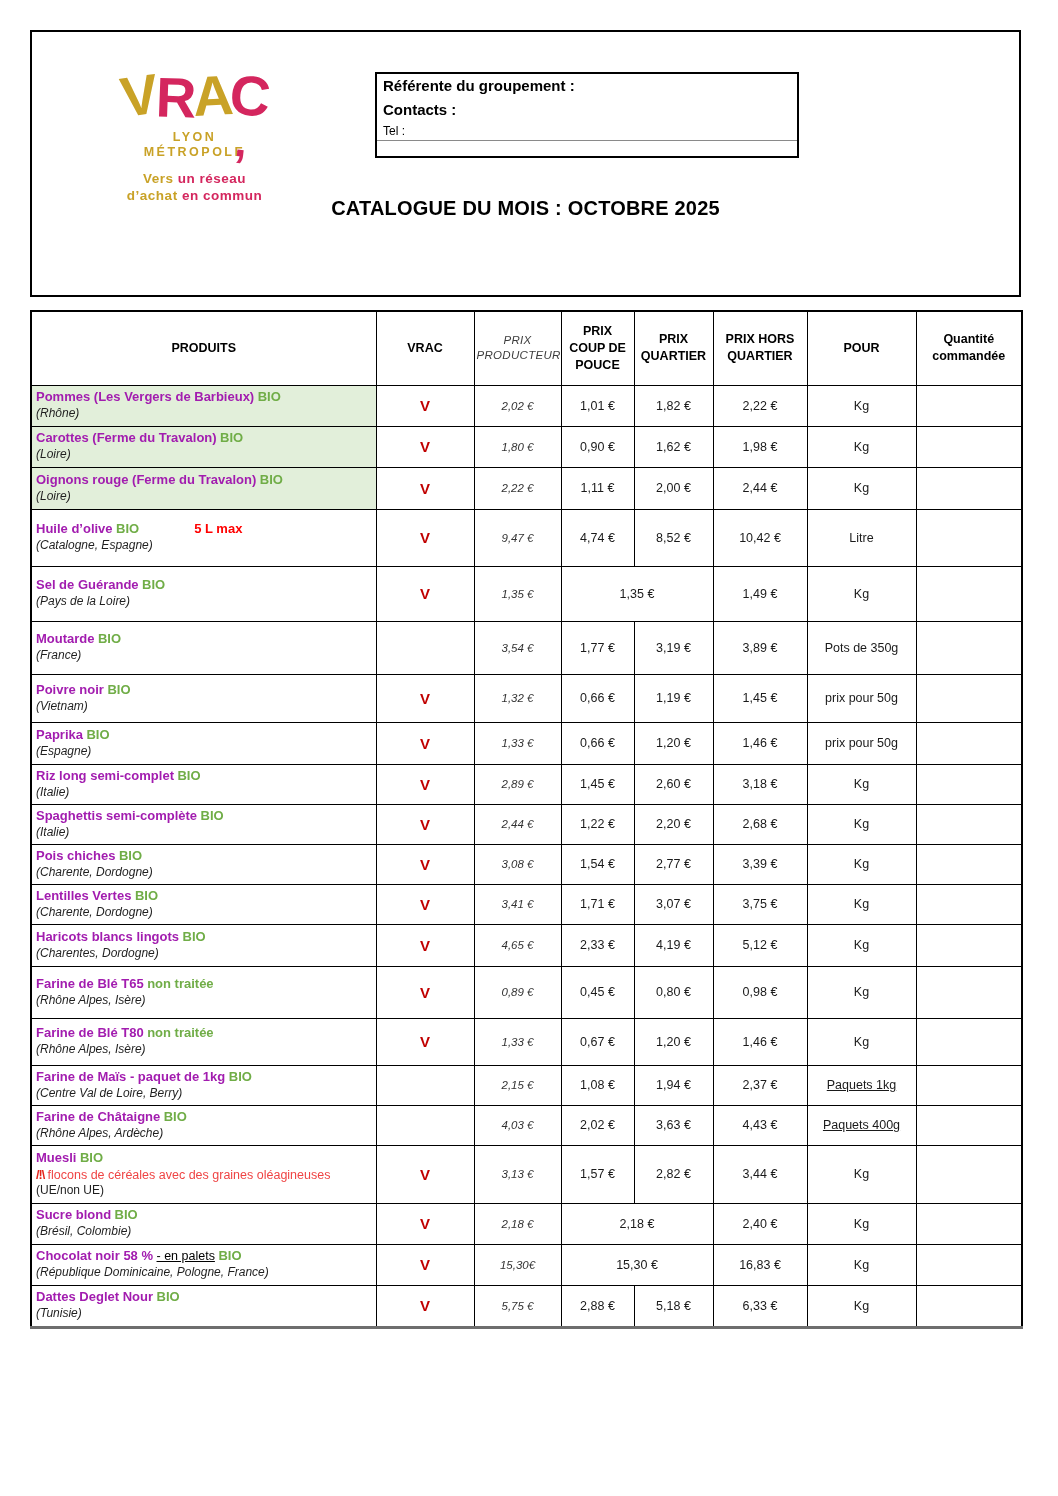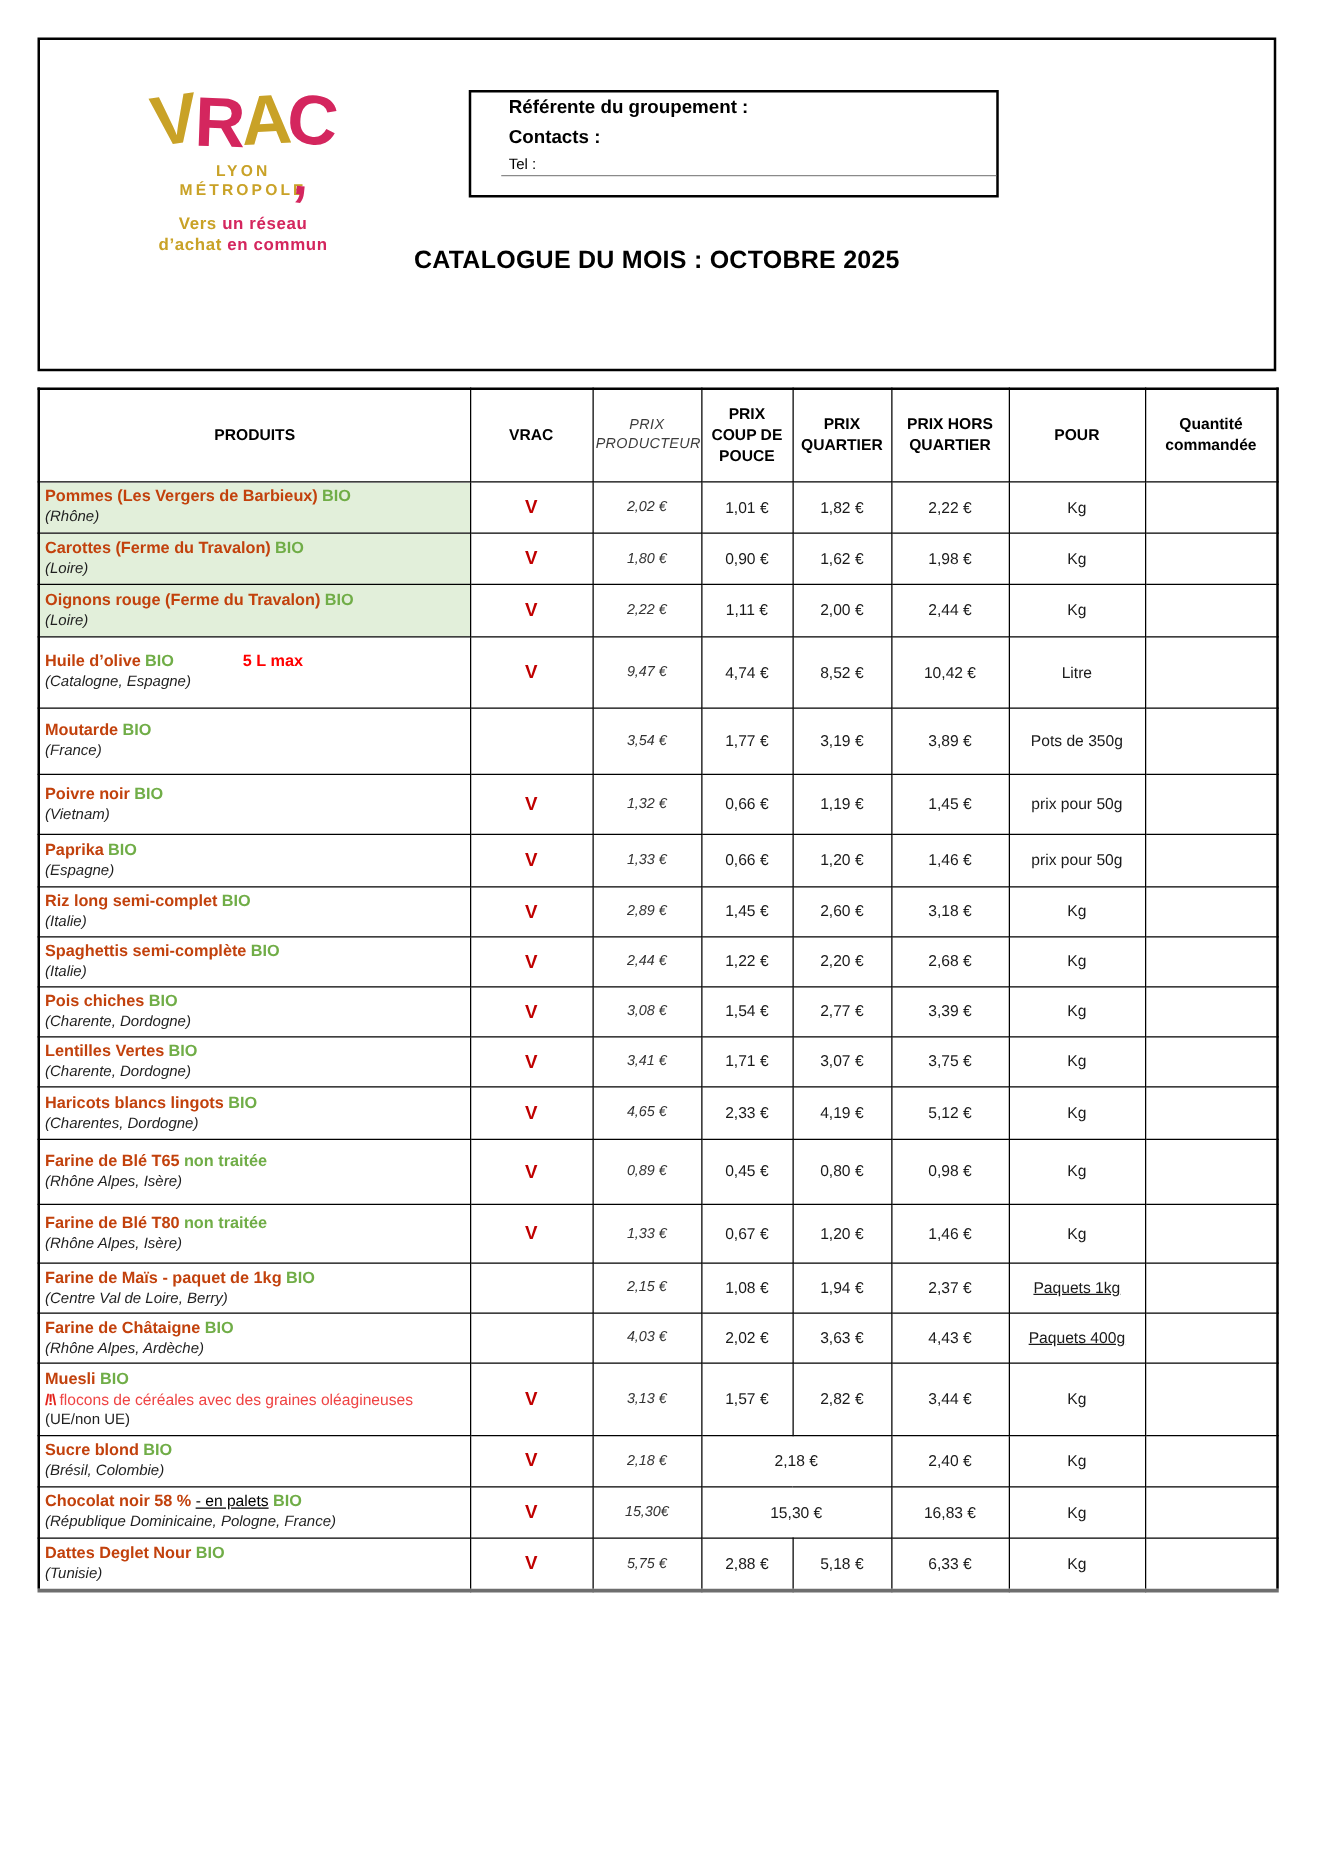--- a/index.html
+++ b/index.html
@@ -17,39 +17,39 @@
   .lt0{transform:rotate(-8deg);}
   .lt1{transform:rotate(2deg) translateY(2px);}
   .lt2{transform:rotate(-3deg);}
   .lt3{transform:rotate(6deg);position:relative;}
   .ly{color:var(--logo-yellow);}
   .lp{color:var(--logo-pink);}
   .ced{position:absolute;left:10px;bottom:-22px;font-size:44px;line-height:0;letter-spacing:0;}
   .logo-sub{margin-top:10px;font-weight:700;font-size:12.5px;letter-spacing:2.5px;line-height:1.25;color:var(--logo-yellow);text-align:center;}
   .logo-tagline{margin-top:9px;font-weight:700;font-size:13.5px;line-height:1.3;letter-spacing:.5px;}
   
-  .contact-box{position:absolute;left:343px;top:40px;width:424px;height:86px;border:2.5px solid #000;box-sizing:border-box;padding-left:24px;}
+  .contact-box{position:absolute;left:343px;top:40px;width:424px;height:86px;border:2.5px solid #000;box-sizing:border-box;}
   .cb-row{padding-left:6px;white-space:nowrap;}
   .cb-b{font-weight:700;font-size:15px;line-height:24px;}
   .cb-n{font-weight:400;font-size:12px;line-height:18px;}
   .cb-tel{border-bottom:1px solid #8a8a8a;}
   
   .title{position:absolute;left:0;right:0;top:165px;text-align:center;font-weight:700;font-size:20px;letter-spacing:.2px;}
 
   
   table.catalog{position:absolute;left:30px;top:310px;width:991px;border-collapse:collapse;table-layout:fixed;
     border:2px solid #000;border-bottom:3px solid #6e6e6e;}
   .catalog th,.catalog td{border:1px solid #000;overflow:hidden;}
   .catalog thead tr{height:74px;}
   .catalog th{font-weight:700;font-size:12.5px;text-align:center;vertical-align:middle;padding:2px;line-height:1.35;}
   .catalog th.producer-head{font-weight:400;font-style:italic;font-size:11.5px;color:#3d3d3d;letter-spacing:.3px;}
   .catalog td{text-align:center;vertical-align:middle;font-size:12.5px;color:#1a1a1a;padding:1px 2px;}
   td.pcell{text-align:left;padding:2px 4px;line-height:1.3;}
   td.greenbg{background:var(--row-green);}
-  .pname{font-weight:700;font-size:13px;color:#c2410c;}
+  .pname{font-weight:700;font-size:13px;color:#a21caf;}
   .pmid{font-weight:400;font-size:12.5px;color:#000;text-decoration:underline;}
   .plabel{font-weight:700;font-size:13px;color:var(--bio-green);}
   .pnote{font-weight:700;font-size:13px;color:var(--note-red);margin-left:55px;}
   .pwarn{font-weight:700;font-size:12.5px;color:#e32119;letter-spacing:-1px;}
   .pwarntext{font-weight:400;font-size:12.5px;color:#ef4444;}
   .porigin{font-style:italic;font-weight:400;font-size:12px;color:#1f1f1f;}
   .porigin.noital{font-style:normal;}
   .vmark{color:var(--vrac-red);font-weight:800;font-size:15px;}
   td.prodprice{font-style:italic;font-size:11.5px;color:#333;}
   td.pour.und{text-decoration:underline;}
@@ -153,20 +153,33 @@
     <div class="porigin">(Catalogne, Espagne)</div>
   </td>
   <td><span class="vmark">V</span></td>
   <td class="prodprice">9,47 €</td>
   <td>4,74 €</td>
       <td>8,52 €</td>
   <td>10,42 €</td>
   <td class="pour">Litre</td>
   <td></td>
 </tr>
+<tr style="height:55px">
+  <td class="pcell">
+    <div><span class="pname">Sel de Guérande</span> <span class="plabel">BIO</span></div>
+
+    <div class="porigin">(Pays de la Loire)</div>
+  </td>
+  <td><span class="vmark">V</span></td>
+  <td class="prodprice">1,35 €</td>
+  <td colspan="2">1,35 €</td>
+  <td>1,49 €</td>
+  <td class="pour">Kg</td>
+  <td></td>
+</tr>
 <tr style="height:53px">
   <td class="pcell">
     <div><span class="pname">Moutarde</span> <span class="plabel">BIO</span></div>
 
     <div class="porigin">(France)</div>
   </td>
   <td></td>
   <td class="prodprice">3,54 €</td>
   <td>1,77 €</td>
       <td>3,19 €</td>

